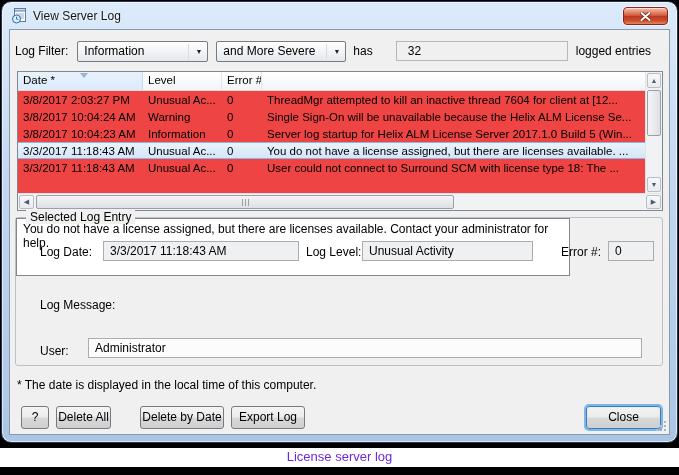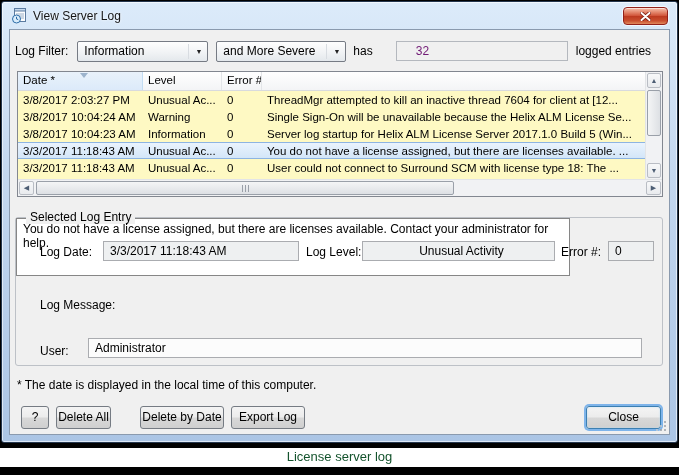--- a/index.html
+++ b/index.html
@@ -3,21 +3,21 @@
 <meta charset="utf-8">
 <style>
   * { margin:0; padding:0; box-sizing:border-box; }
   html,body { width:679px; height:475px; }
   body { font-family:"Liberation Sans", sans-serif; background:#000; position:relative; overflow:hidden; }
 
   .stage { position:absolute; inset:0; background:#000; }
 
   
   .window { position:absolute; left:1px; top:1px; width:677px; height:442px;
-    border:1px solid #24364e; border-radius:3px;
+    border:1px solid #24364e; border-radius:10px;
     background:linear-gradient(#dcebfa, #c3d7ef 40%, #abc5e5);
     box-shadow:inset 0 0 0 1px rgba(255,255,255,.6); }
 
   .titlebar { position:relative; height:27px; display:flex; align-items:center; padding-left:9px; }
   .titlebar .title { font-size:12px; color:#151515; margin-left:6px; text-shadow:0 0 3px #fff; }
   .app-icon { width:16px; height:16px; display:inline-block; }
 
   .close-btn { position:absolute; top:5px; right:9px; width:45px; height:18px;
     border:1px solid #93211a; border-radius:4px; cursor:default;
     background:linear-gradient(#f6c0ad 0%, #e58a70 25%, #cf5136 50%, #bd3a20 52%, #c94f2f 80%, #e0895c 100%);
@@ -32,26 +32,26 @@
   .filter-row { position:absolute; left:5px; top:10px; right:5px; height:22px; display:flex; align-items:center; }
   .filter-label { margin-right:9px; }
   .combo { height:21px; border:1px solid #767b84; border-radius:2px; display:flex; align-items:center;
     background:linear-gradient(#fefefe, #f1f3f5 55%, #e4e8ec); padding-left:6px; position:relative; }
   .combo-1 { width:131px; margin-right:8px; }
   .combo-2 { width:130px; margin-right:7px; }
   .combo .arrow { position:absolute; right:5px; top:0; bottom:0; display:flex; align-items:center;
     font-size:7px; color:#222; }
   .combo .sep { position:absolute; right:18px; top:2px; bottom:2px; width:1px; background:#d8dce1; }
   .has-label { margin-right:23px; }
-  .count-field { width:172px; height:20px; border:1px solid #b4b8be; background:#f0f0f0; color:#701a75;
-    line-height:18px; padding-left:19px; margin-right:8px; }
-
-  
-  .log-table { position:absolute; left:7px; top:41px; width:646px; height:126px;
-    border:1px solid #828790; background:#fef9c3;padding-left:12px; }
+  .count-field { width:172px; height:20px; border:1px solid #b4b8be; background:#f0f0f0; color:#000000;
+    line-height:18px; padding-left:11px; margin-right:8px; }
+
+  
+  .log-table { position:absolute; left:7px; top:41px; width:646px; height:140px;
+    border:1px solid #828790; background:#ef4444;padding-left:12px; }
   .tbl-content { position:absolute; left:0; top:0; right:17px; bottom:17px; overflow:hidden; }
   .tbl-header { display:flex; height:19px; background:linear-gradient(#ffffff, #f3f4f6);
     border-bottom:1px solid #d8dade; }
   .hcell { padding:2px 0 0 5px; font-size:11.5px; white-space:nowrap; overflow:hidden;
     border-right:1px solid #e3e5e8; position:relative; }
   .hcell.date { background:linear-gradient(#e9f2fb,#dceafa); border-right:1px solid #c3dcf2; }
   .sort-arrow { position:absolute; top:1px; left:62px; width:0; height:0;
     border-left:4px solid transparent; border-right:4px solid transparent; border-top:5px solid #9cb3cc; }
   .c-date { width:125px; } .c-level { width:79px; } .c-error { width:40px; } .c-message { flex:1; }
 
@@ -75,21 +75,21 @@
     display:flex; align-items:center; justify-content:center; gap:2px; }
   .hthumb i { display:block; width:1px; height:7px; background:#9aa0a9; }
 
   
   .group { position:absolute; left:5px; top:187px; width:648px; height:149px;
     border:1px solid #bdc1c7; border-radius:3px; }
   .group-title { position:absolute; top:-8px; left:10px; background:#f0f0f0; padding:0 4px; }
   .glabel { position:absolute; }
   .gfield { position:absolute; height:20px; border:1px solid #aaacb0; background:#eef0f1; line-height:18px; padding-left:6px; white-space:nowrap; overflow:hidden; }
   .lbl-logdate { left:24px; top:27px; } .fld-logdate { left:87px; top:23px; width:196px; }
-  .lbl-loglevel { left:290px; top:27px; } .fld-loglevel { left:346px; top:23px; width:193px;text-align:center; }
+  .lbl-loglevel { left:290px; top:27px; } .fld-loglevel { left:346px; top:23px; width:171px; }
   .lbl-error { left:545px; top:27px; } .fld-error { left:592px; top:23px; width:46px; }
   .lbl-logmsg { left:24px; top:80px; }
   .fld-logmsg { left:87px; top:56px; width:554px; height:58px; border:1px solid #868686; background:#fff;
     padding:3px 6px; line-height:14px; overflow:hidden; }
   .lbl-user { left:24px; top:126px; } .fld-user { left:72px; top:120px; width:554px; background:#fcfcfc; }
 
   
   .footnote { position:absolute; left:7px; top:348px; }
   .btn { position:absolute; top:376px; height:23px; border:1px solid #757b83; border-radius:3px;
     background:linear-gradient(#f4f4f4, #ececec 48%, #d8d8d8 52%, #cfcfcf);
@@ -98,21 +98,21 @@
   .btn-delete-all { left:46px; width:55px; }
   .btn-delete-date { left:130px; width:84px; }
   .btn-export { left:221px; width:74px; }
   .btn-close { right:8px; width:75px; border-color:#3c7fb1;
     box-shadow:0 0 0 2px #7eb4ea, inset 0 0 2px #bcdcf4; }
 
   .grip { position:absolute; right:2px; bottom:2px; width:11px; height:11px; }
 
   
   .caption-bar { position:absolute; left:0; right:0; top:448px; height:19px; background:#fff;
-    text-align:center; font-size:13px; line-height:18px; color:#14532d; }
+    text-align:center; font-size:13px; line-height:18px; color:#6d28d9; }
 </style>
 </head>
 <body>
 
 <div class="stage">
 
   <div class="window">
 
     <div class="titlebar">
       <span class="app-icon">

